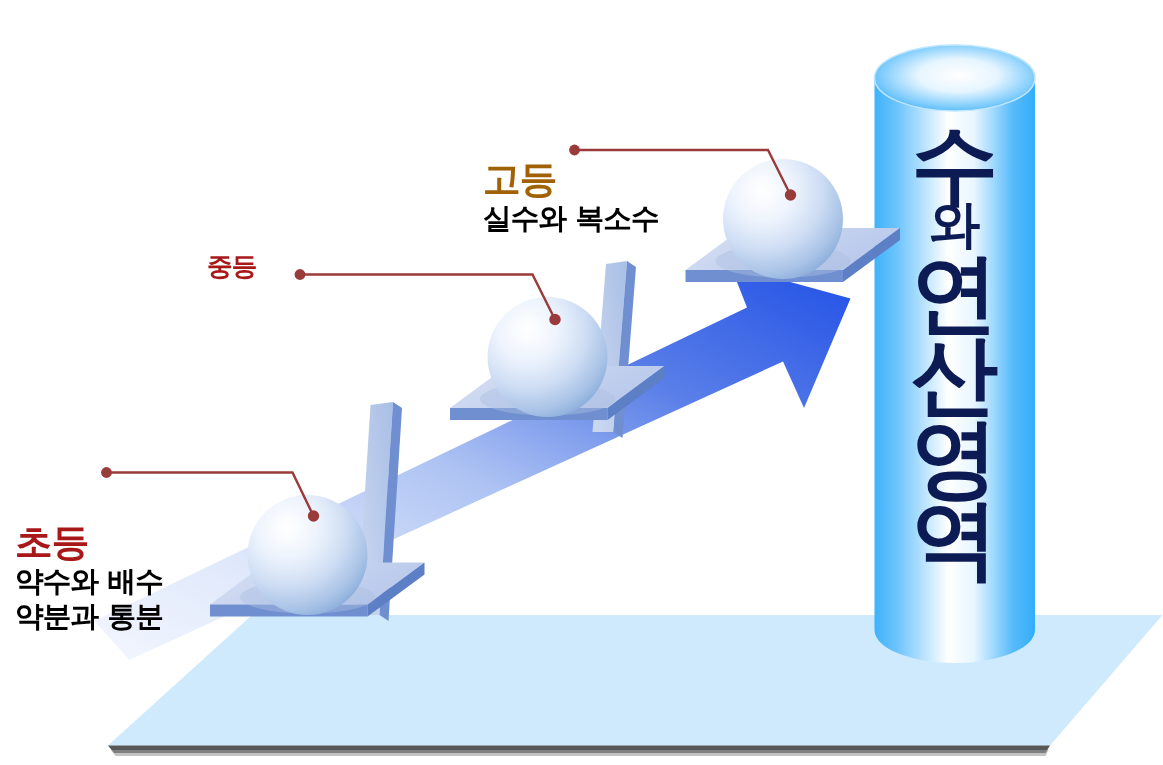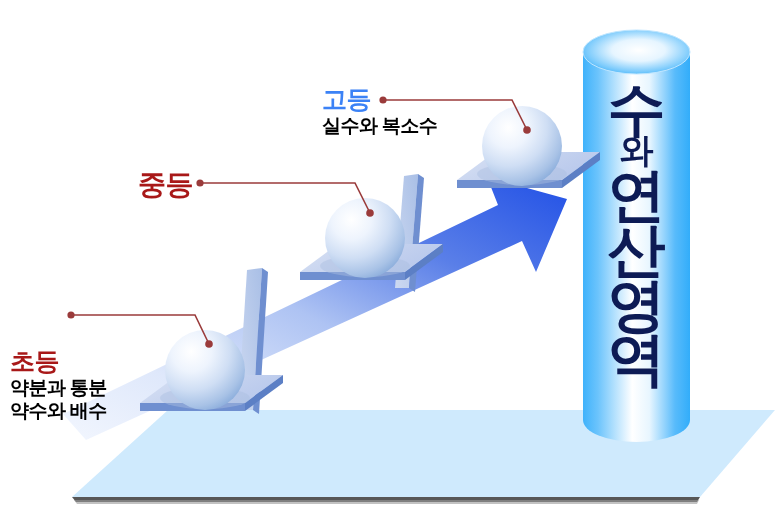--- a/index.html
+++ b/index.html
@@ -31,31 +31,30 @@
   .label-title {
     font-weight: bold;
     letter-spacing: -0.5px;
     line-height: 1.05;
   }
   .label-lines {
     font-weight: bold;
     color: #000000;
     line-height: 1.18;
     letter-spacing: -0.5px;
-    font-family: Liberation Serif, serif;
   }
   .label-line {
     display: block;
   }
   #lbl-elementary { left: 10px; top: 303px; margin-top: 46px; }
   #lbl-elementary .label-title { font-size: 25px; }
   #lbl-elementary .label-lines { font-size: 19px; margin-top: 2px; }
 
   #lbl-middle { left: 138px; top: 170px; }
-  #lbl-middle .label-title { font-size: 28px; }
+  #lbl-middle .label-title { font-size: 17px; }
   #lbl-middle .label-lines { font-size: 19px; margin-top: 2px; }
 
   #lbl-high { left: 322px; top: 87px; }
   #lbl-high .label-title { font-size: 25px; }
   #lbl-high .label-lines { font-size: 19px; margin-top: 2px; }
 
   #pillar-text {
     position: absolute;
     left: 583px;
     top: 30px;
@@ -204,31 +203,31 @@
 
       <polyline points="383,100 512,100 527,130"></polyline>
       <circle cx="383" cy="100" r="3.6" fill="#9a3b3b" stroke="none"></circle>
       <circle cx="527" cy="130" r="3.8" fill="#9a3b3b" stroke="none"></circle>
     </g>
   </svg>
 
   <div class="label-block" id="lbl-elementary">
     <div class="label-title" style="color:#a81818;">초등</div>
     <div class="label-lines">
+      <span class="label-line">약수와 배수</span>
       <span class="label-line">약분과 통분</span>
-      <span class="label-line">약수와 배수</span>
     </div>
   </div>
 
   <div class="label-block" id="lbl-middle">
     <div class="label-title" style="color:#a81818;">중등</div>
   </div>
 
   <div class="label-block" id="lbl-high">
-    <div class="label-title" style="color:#3b82f6;">고등</div>
+    <div class="label-title" style="color:#a16207;margin-top:20px;">고등</div>
     <div class="label-lines">
       <span class="label-line">실수와 복소수</span>
     </div>
   </div>
 
   <div id="pillar-text">
     <span class="pillar-char big">수</span>
     <span class="pillar-char small">와</span>
     <span class="pillar-char big">연</span>
     <span class="pillar-char big">산</span>

